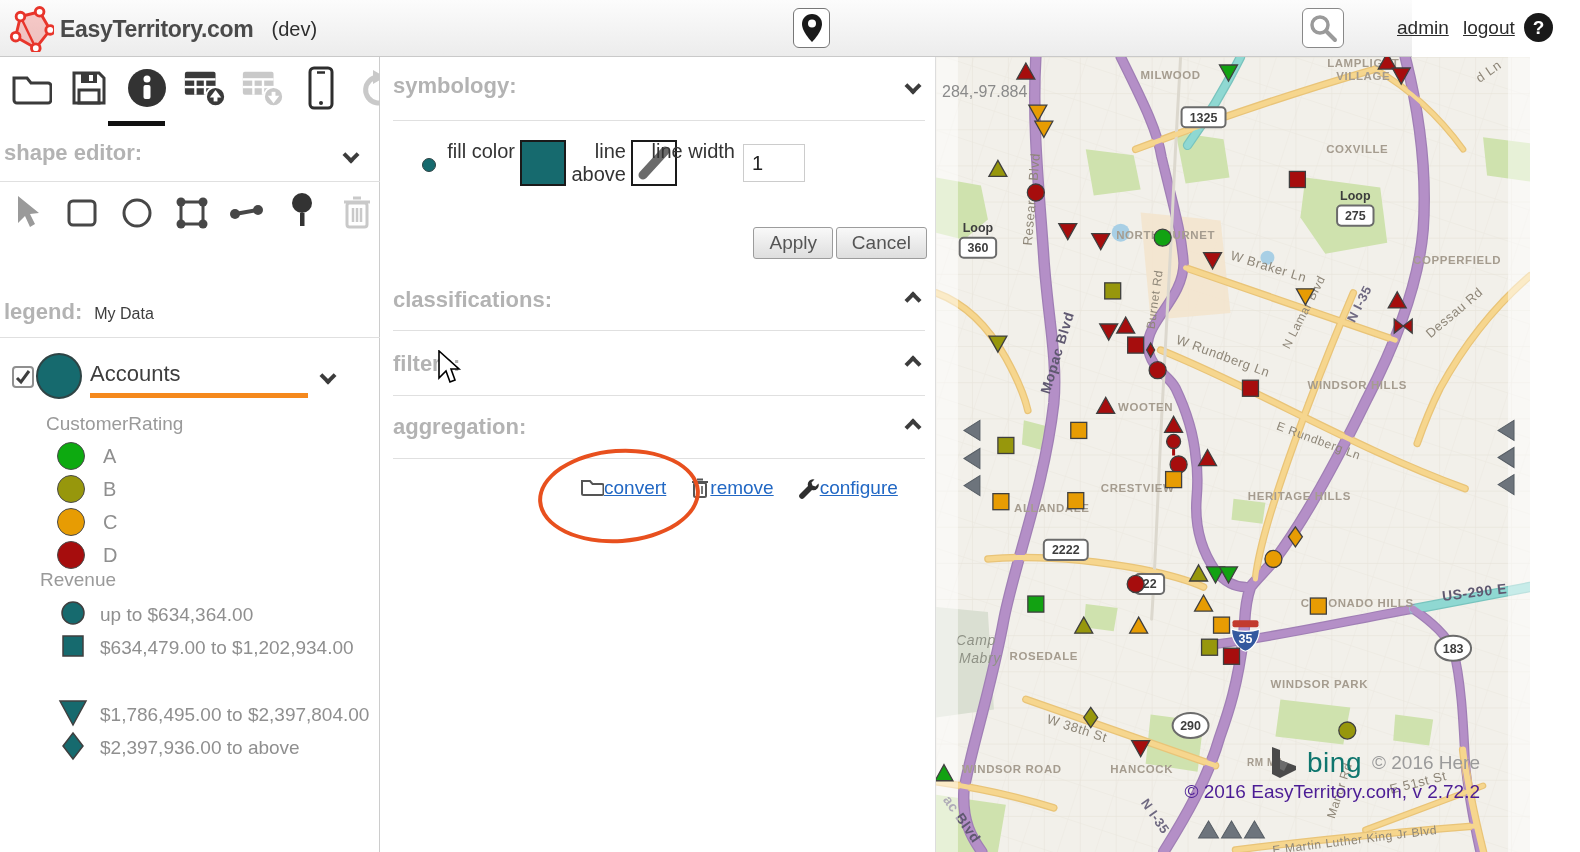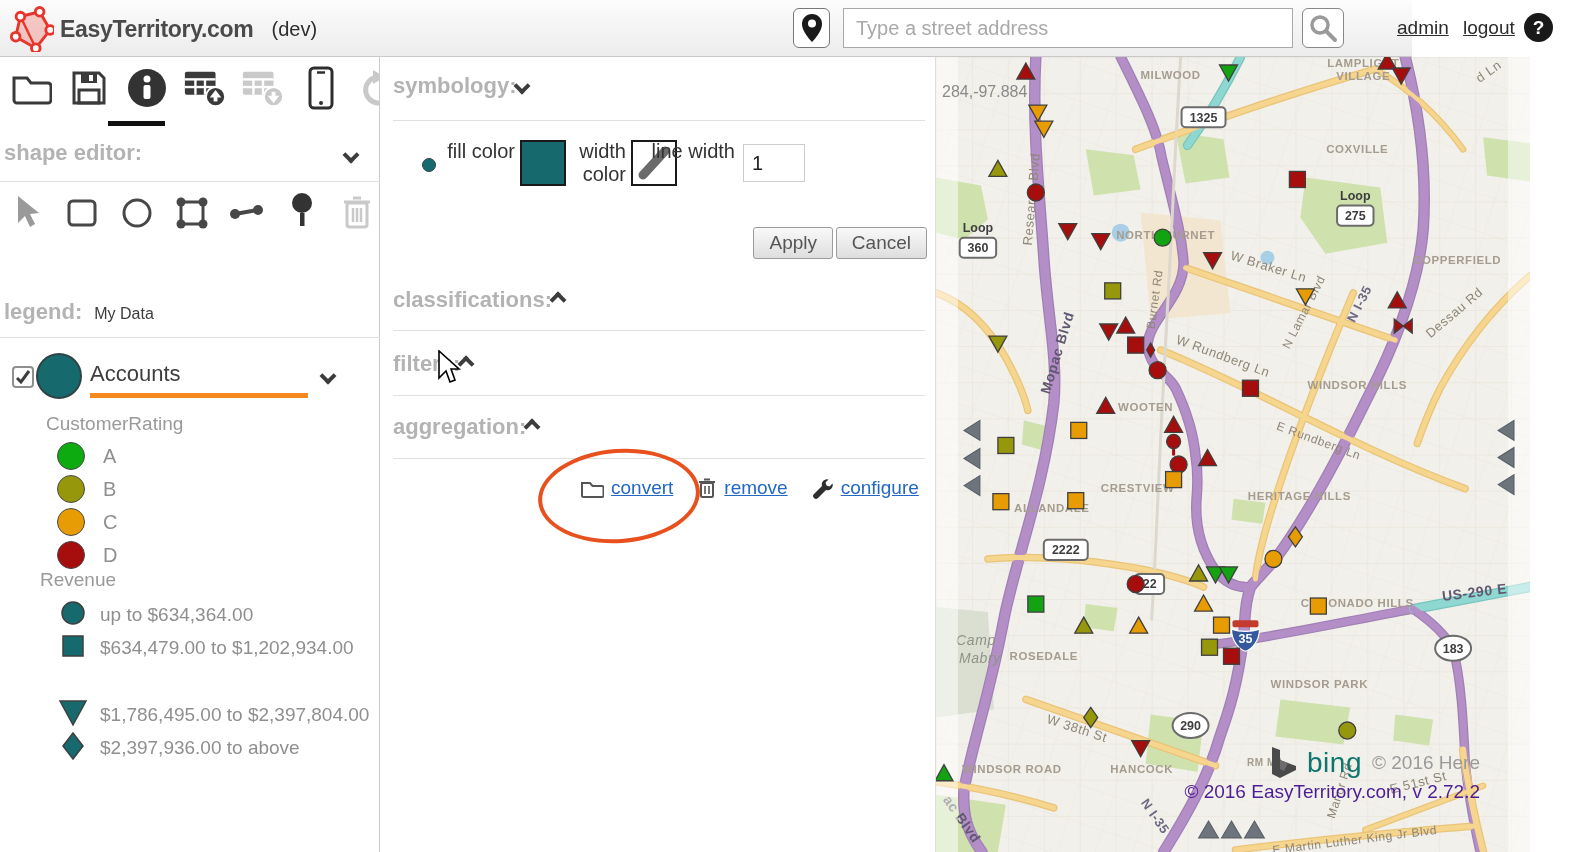--- a/index.html
+++ b/index.html
@@ -65,21 +65,21 @@
   .gear{position:absolute;left:378px;top:300px;cursor:pointer}
   .cr-label{position:absolute;left:46px;top:356px;font-size:19px;color:#9a9a9a}
   .rating-row{position:absolute;left:57px;display:flex;align-items:center;gap:18px}
   .rating-dot{width:28px;height:28px;border-radius:50%;border:1.5px solid #4a4a4a}
   .rating-label{font-size:20px;color:var(--mid-gray)}
   .rev-label{position:absolute;left:40px;top:512px;font-size:19px;color:#9a9a9a}
   .rev-row{position:absolute;left:58px;display:flex;align-items:center;gap:12px}
   .rev-text{font-size:19px;color:var(--mid-gray);white-space:nowrap}
 
   
-  .mp-head{position:absolute;left:13px;right:16px;display:flex;justify-content:flex-start;align-items:center}
+  .mp-head{position:absolute;left:13px;right:16px;display:flex;justify-content:space-between;align-items:center}
   .sym-head{top:16px}.cls-head{top:230px}.flt-head{top:294px}.agg-head{top:357px}
   .sym-divider{top:63px;left:13px;right:10px}
   .cls-divider{top:273px;left:13px;right:10px}
   .flt-divider{top:338px;left:13px;right:10px}
   .agg-divider{top:401px;left:13px;right:10px}
   .sym-row{position:absolute;left:0;top:83px;height:48px;width:100%}
   .sym-dot{position:absolute;left:42px;top:18px;width:14px;height:14px;border-radius:50%;background:var(--teal);border:1px solid #2e4445}
   .sym-label{position:absolute;font-size:20px;color:#333;text-align:right;line-height:1.15;width:90px}
   .fill-label{left:45px;top:0}
   .line-label{left:156px;top:0}
@@ -87,21 +87,21 @@
   .swatch{position:absolute;top:0;width:46px;height:46px;border:2px solid #1a1a1a}
   .fill-swatch{left:140px;background:var(--teal)}
   .line-swatch{left:251px;background:#fff;overflow:hidden}
   .width-input{position:absolute;left:363px;top:4px;width:62px;height:38px;border:1px solid #ccc;
                font-size:20px;color:#222;padding:0 8px;font-family:"Liberation Sans",sans-serif}
   .btn{height:32px;padding:0 15px;font-size:19px;color:#555;background:linear-gradient(#f9f9f9,#dedede);
        border:1px solid #9c9c9c;border-radius:3px;cursor:pointer;font-family:"Liberation Sans",sans-serif}
   .apply-btn{position:absolute;right:102px;top:170px}
   .cancel-btn{position:absolute;right:8px;top:170px}
   .agg-actions{position:absolute;left:200px;top:420px;display:flex;align-items:center;gap:24px}
-  .agg-item{display:flex;align-items:flex-end;gap:7px;cursor:pointer}
+  .agg-item{display:flex;align-items:flex-start;cursor:pointer}
   .agg-link{font-size:19px;color:var(--link);text-decoration:underline}
   .annot-ellipse{position:absolute;left:158px;top:392px;width:162px;height:94px;border:4px solid var(--annot);
                  border-radius:50%;transform:rotate(-4deg);pointer-events:none}
   .mouse-cursor{position:absolute;left:57px;top:293px;pointer-events:none}
 
   
   #map-svg{position:absolute;left:0;top:0;width:594px;height:795px}
   .map-coords{position:absolute;left:6px;top:26px;font-size:16px;color:#8a8a8a}
   .map-attr1{position:absolute;right:50px;top:690px;display:flex;align-items:center;gap:10px}
   .bing-word{font-size:28px;color:#0f766e;letter-spacing:.5px}
@@ -129,21 +129,20 @@
       </svg>
       <span class="logo-text">EasyTerritory.com</span>
       <span class="dev">(dev)</span>
     </div>
     <div class="pin-btn">
       <svg width="24" height="32" viewBox="0 0 24 32">
         <path d="M12,2 C6,2 2,6.5 2,12 C2,20 12,30 12,30 C12,30 22,20 22,12 C22,6.5 18,2 12,2 Z" fill="#1a1a1a"></path>
         <circle cx="12" cy="11.5" r="4" fill="#fff"></circle>
       </svg>
     </div>
-    <input class="addr-input" type="text" placeholder="Type a street address" style="">
     <div class="search-btn">
       <svg width="30" height="30" viewBox="0 0 30 30">
         <circle cx="12" cy="12" r="8" fill="none" stroke="#9a9a9a" stroke-width="3.5"></circle>
         <line x1="18" y1="18" x2="27" y2="27" stroke="#9a9a9a" stroke-width="4" stroke-linecap="round"></line>
       </svg>
     </div>
     <a class="acct admin">admin</a>
     <a class="acct logout">logout</a>
     <div class="help">?</div>
   </div>
@@ -357,21 +356,21 @@
       <div class="mp-head sym-head">
         <span class="sec-title">symbology:</span>
         <span class="chev down"></span>
       </div>
       <div class="hrline sym-divider"></div>
 
       <div class="sym-row">
         <div class="sym-dot"></div>
         <div class="sym-label fill-label">fill color</div>
         <div class="swatch fill-swatch"></div>
-        <div class="sym-label line-label">width color</div>
+        <div class="sym-label line-label">line above</div>
         <div class="swatch line-swatch">
           <svg width="42" height="42" viewBox="0 0 42 42">
             <line x1="10" y1="33" x2="32" y2="9" stroke="#6b6b6b" stroke-width="9" stroke-linecap="round"></line>
           </svg>
         </div>
         <div class="sym-label width-label">line width</div>
         <input class="width-input" type="text" value="1" style="">
       </div>
       <button class="btn apply-btn">Apply</button>
       <button class="btn cancel-btn">Cancel</button>

